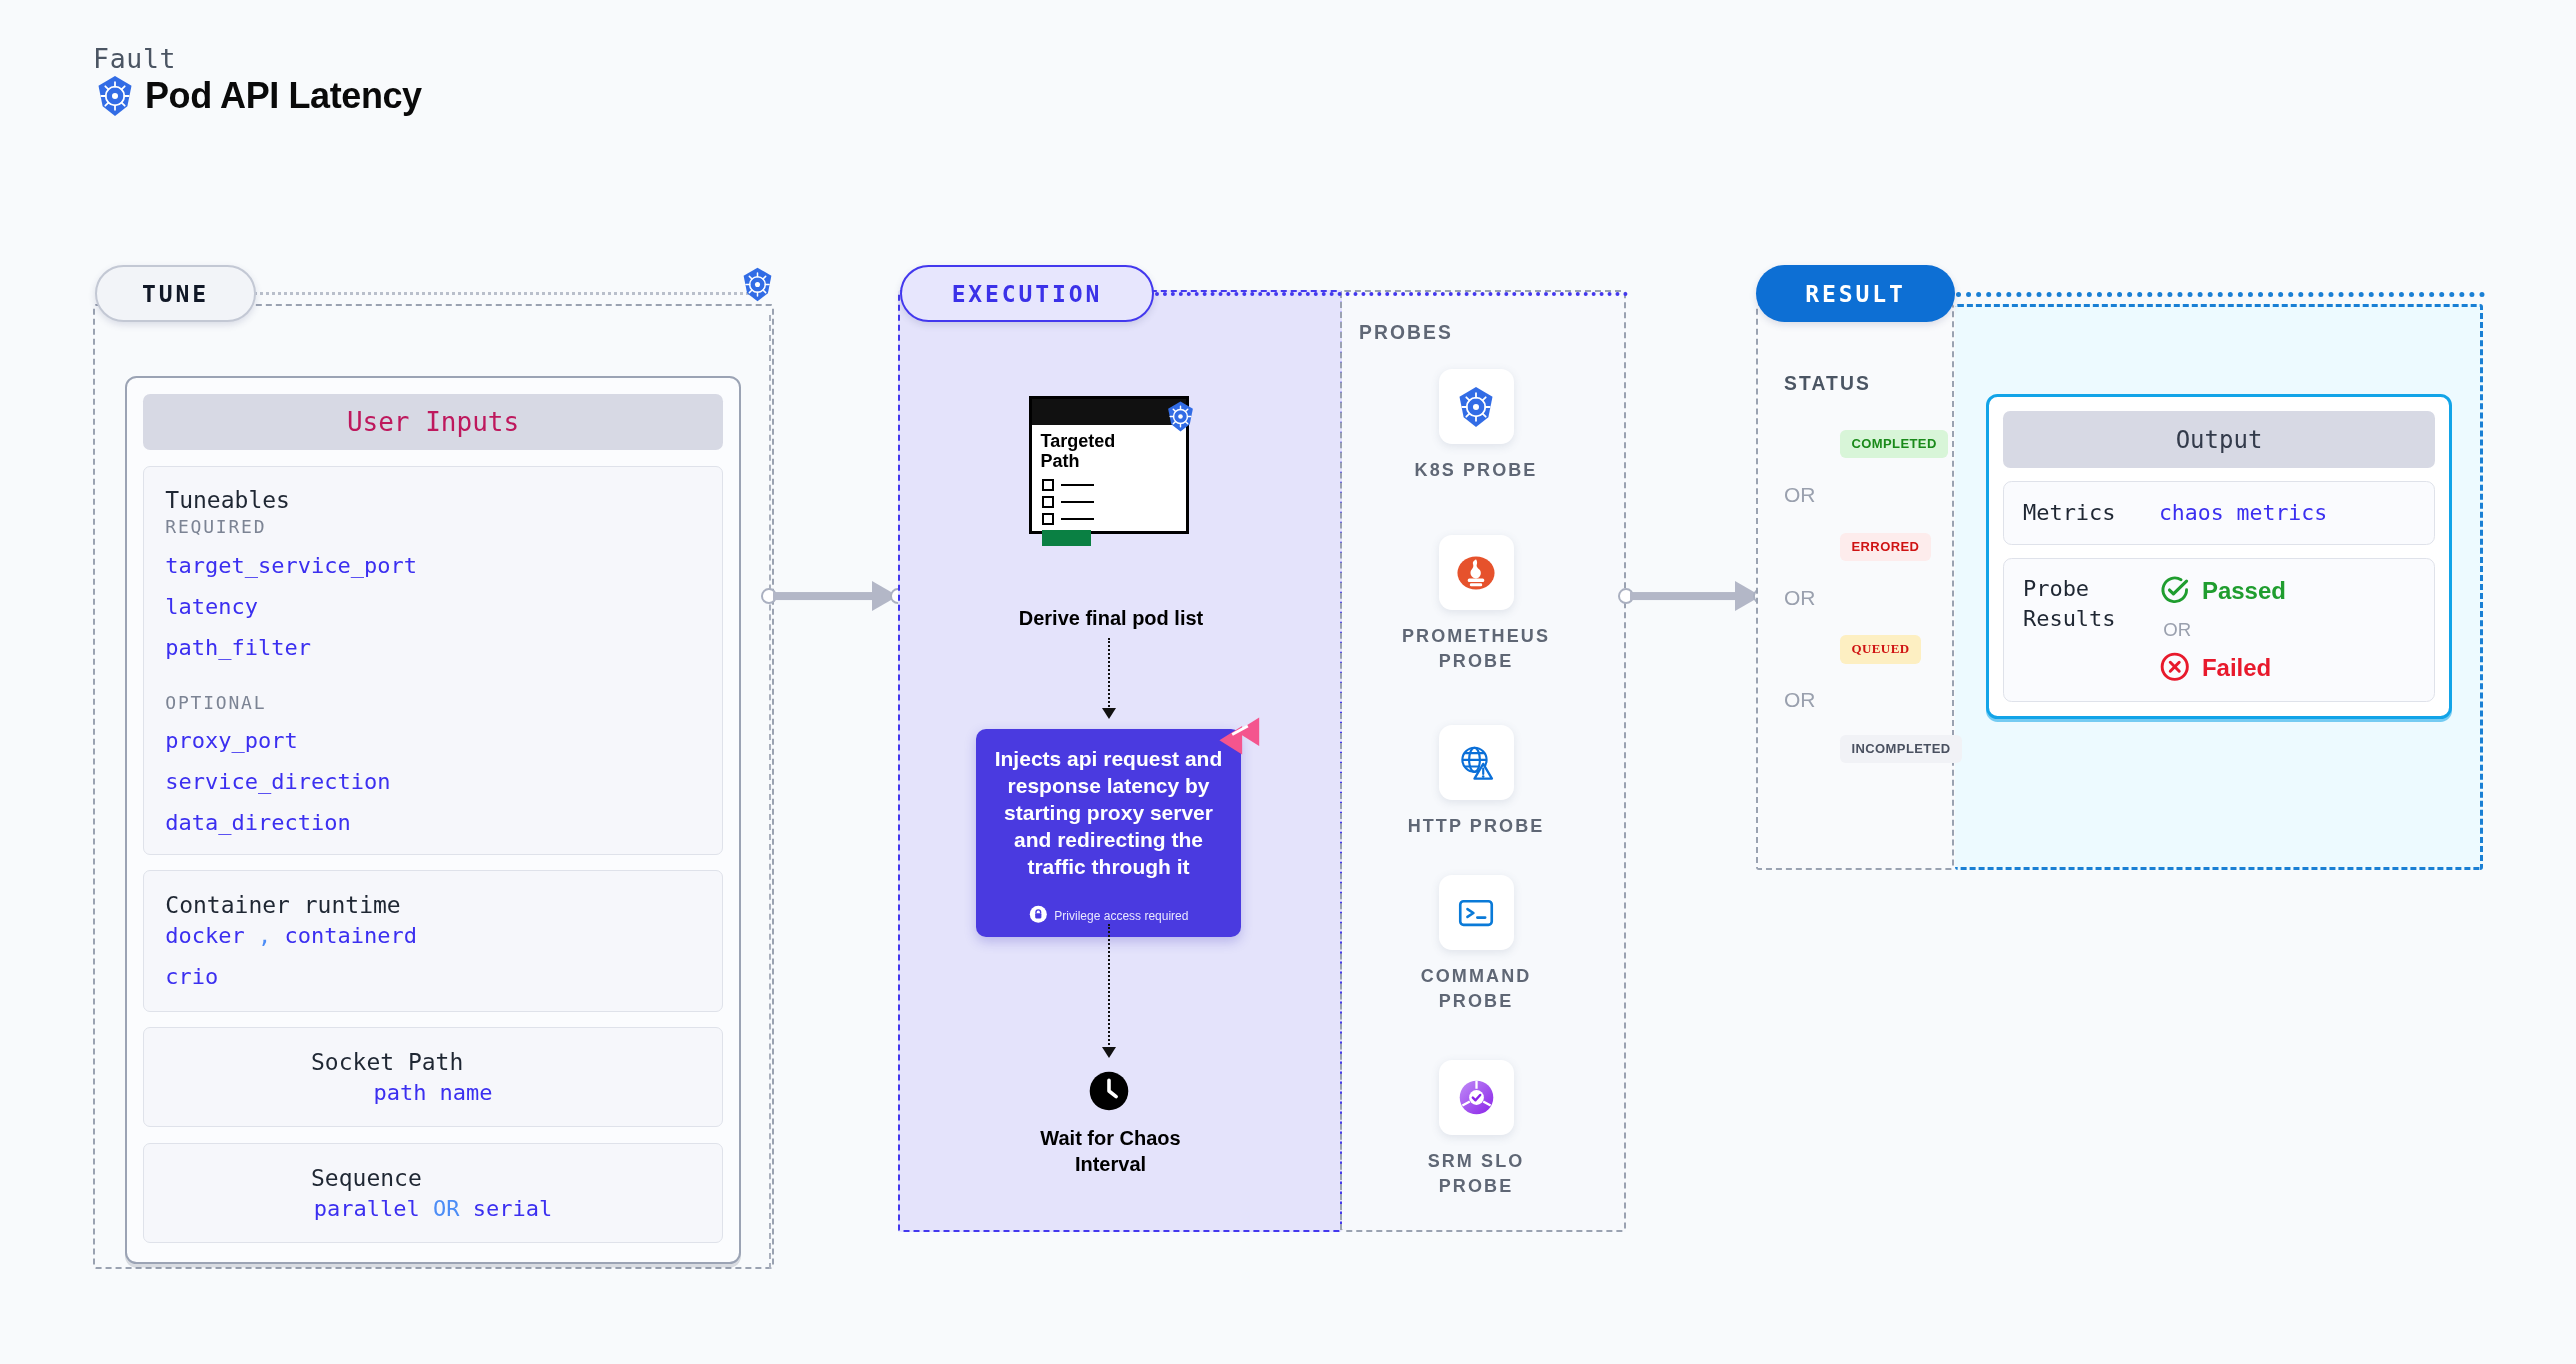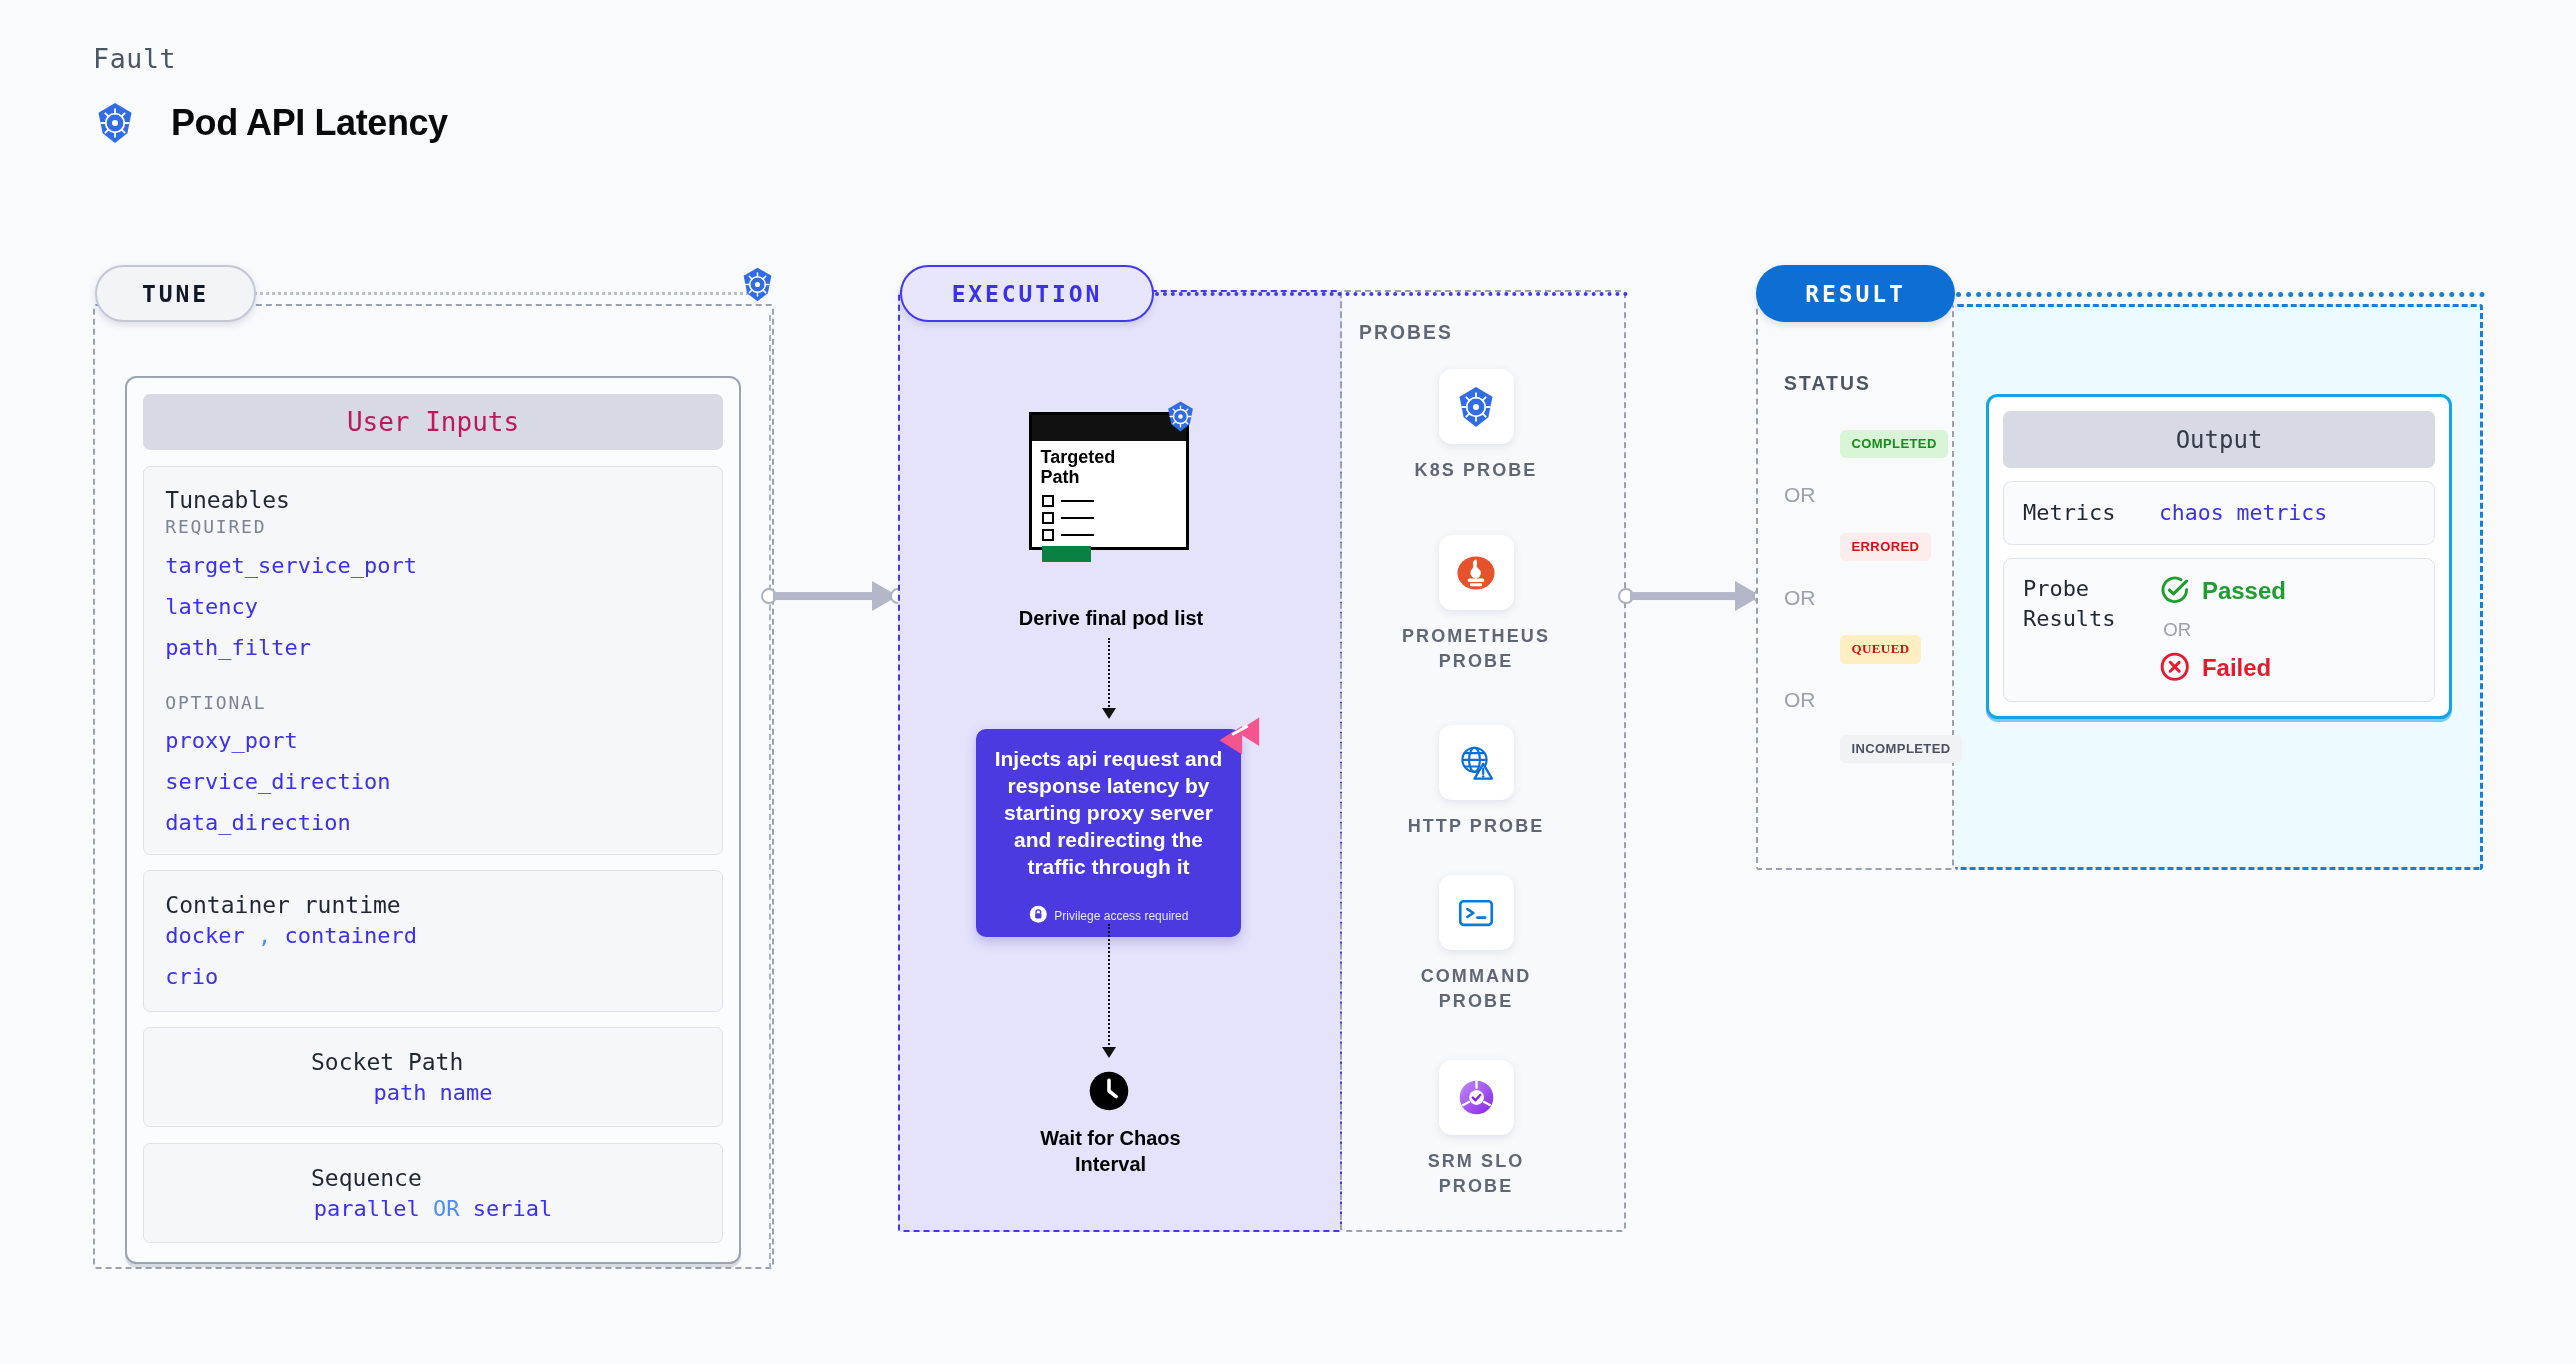--- a/index.html
+++ b/index.html
@@ -9,21 +9,21 @@
     font-family: "Liberation Sans", sans-serif;
     position: relative; overflow: hidden;
   }
 
   
   #header { position: absolute; left: 93px; top: 43px; }
   #fault-label {
     font-family: "DejaVu Sans Mono", monospace;
     font-size: 26.5px; color: #4b5563; letter-spacing: 0.7px;
   }
-  #title-row { display: flex; align-items: center; gap: 34px; margin-top: 27px; }
+  #title-row { display: flex; align-items: center; gap: 8px; }
   #page-title { font-size: 36px; font-weight: bold; color: #0a0a0a; letter-spacing: -0.4px; }
 
   
   .k8s { display: block; }
   .stage-badge {
     position: absolute; display: flex; align-items: center; justify-content: center;
     font-family: "DejaVu Sans Mono", monospace; font-weight: bold;
     letter-spacing: 2.9px; font-size: 23px; z-index: 40;
     border-radius: 43px; box-shadow: 0 2.9px 7.2px rgba(60,70,120,.16);
   }
@@ -108,21 +108,21 @@
     border-radius: 13px; box-shadow: 0 2.1px 8.6px rgba(80,90,120,.13);
     display: flex; align-items: center; justify-content: center;
   }
   .probe-label {
     margin-top: 14.3px; font-size: 18px; color: #5f6775;
     letter-spacing: 2.1px; font-weight: bold; line-height: 1.35;
   }
 
   
   .pods-card {
-    position: absolute; left: 1029px; top: 412px; width: 160px; height: 138px;
+    position: absolute; left: 1029px; top: 396px; width: 160px; height: 138px;
     background: #fff; border: 3.6px solid #000;
   }
   .pods-bar { height: 26px; background: #111; }
   .pods-title { font-size: 18px; font-weight: bold; color: #000; padding: 5.7px 0 0 8.6px; line-height: 1.15; }
   .pods-rows { padding: 7.2px 0 0 10px; }
   .pods-row { display: flex; align-items: center; gap: 7.2px; margin-bottom: 5px; }
   .pods-chk { width: 12px; height: 12px; border: 2.1px solid #000; }
   .pods-line { width: 33px; height: 2.1px; background: #000; }
   .pods-green { width: 49px; height: 15.8px; background: #0a8043; margin: 2.9px 0 0 10px; }
   .exec-cap {

